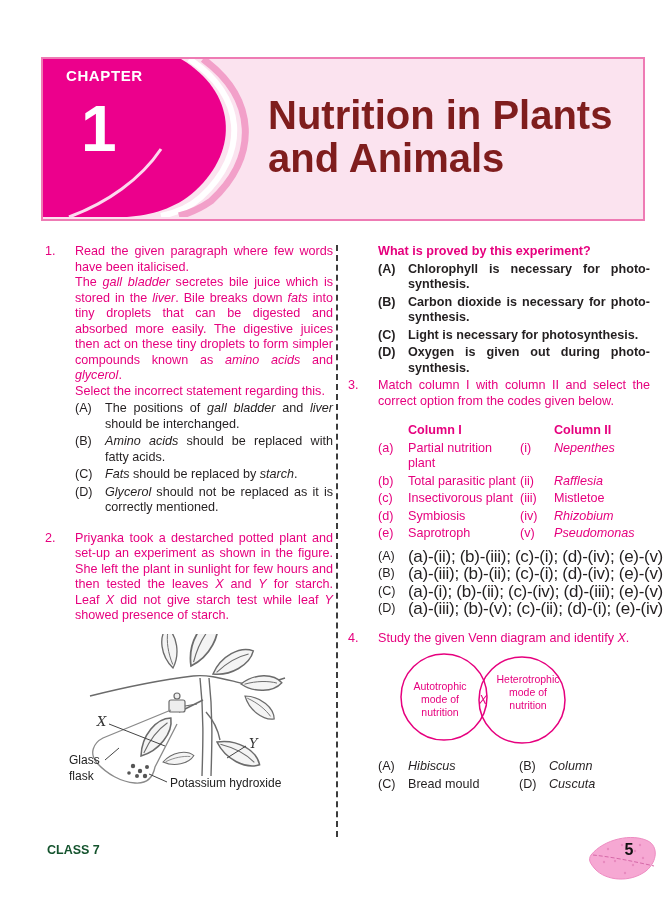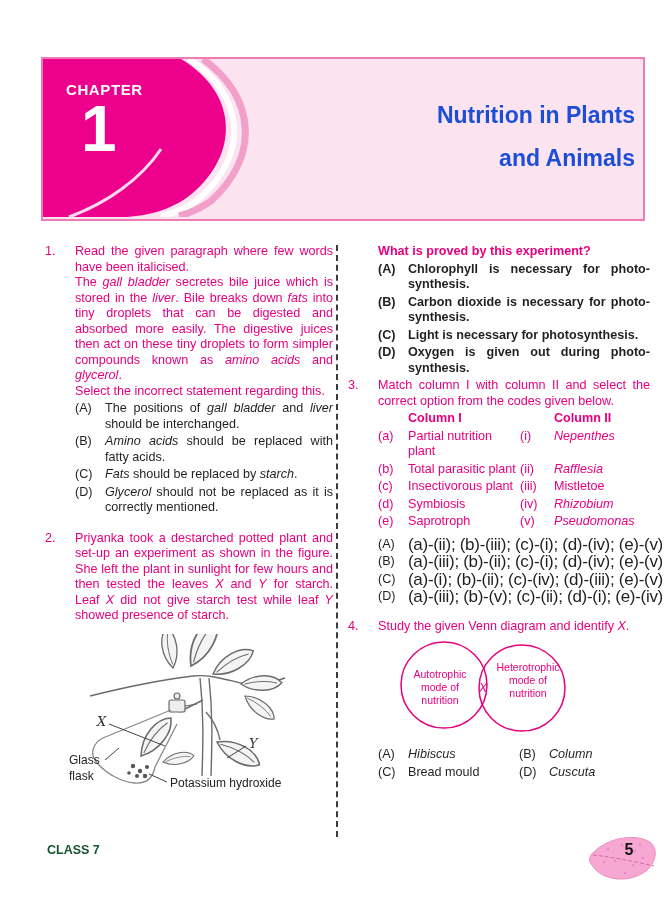--- a/index.html
+++ b/index.html
@@ -7,26 +7,26 @@
        font-family:"Liberation Sans", sans-serif;color:#231F20;}
   .it{font-style:italic;}
   .pink{color:#E6007E;}
   .b{font-weight:bold;}
   .j{text-align:justify;}
 
   
   .header-box{position:absolute;left:41px;top:57px;width:600px;height:160px;
               background:#FBE3EF;border:2px solid #EE7BB4;}
   .swoosh{position:absolute;left:0;top:0;}
-  .chapter-label{position:absolute;left:23px;top:22px;color:#fff;
+  .chapter-label{position:absolute;left:23px;top:8px;color:#fff;
                  font-weight:bold;font-size:15px;letter-spacing:.6px;text-align:center;}
   .chapter-number{position:absolute;left:38px;top:38px;color:#fff;
                   font-weight:bold;font-size:64px;line-height:64px;}
-  .chapter-title{position:absolute;left:225px;right:8px;top:35px;text-align:right;
-                 font-size:23px;line-height:43px;font-weight:bold;color:#1d4ed8;}
+  .chapter-title{position:absolute;left:225px;right:8px;top:35px;text-align:left;
+                 font-size:40px;line-height:43px;font-weight:bold;color:#7f1d1d;}
 
   
   .col{position:absolute;top:244px;font-size:12.6px;line-height:15.5px;}
   .col-left{left:45px;width:288px;}
   .col-right{left:348px;width:302px;}
   .divider{position:absolute;left:336px;top:245px;height:592px;width:0;
            border-left:2px dashed #3c3c3c;}
 
   .q{display:flex;margin-bottom:13px;}
   .qnum{width:30px;flex:none;}
@@ -35,21 +35,21 @@
   .opts{margin-top:2px;}
   .opt{display:flex;margin-bottom:2px;}
   .optlab{width:30px;flex:none;}
   .opttext{flex:1;min-width:0;}
   .codes{white-space:nowrap;font-size:17px;letter-spacing:-0.3px;}
 
   .indent-block{margin-left:30px;font-weight:bold;}
 
   
   .mrow{display:grid;grid-template-columns:30px 112px 34px auto;margin-bottom:2px;}
-  .mhead{margin-top:2px;margin-bottom:2px;}
+  .mhead{margin-top:14px;margin-bottom:2px;}
 
   
   .grid2{display:grid;grid-template-columns:30px 111px 30px auto;row-gap:3px;margin-top:6px;}
 
   .fig-wrap{margin:10px 0 0 0;}
   .venn-wrap{margin:4px 0 0 14px;}
 
   
   .footer-class{position:absolute;left:47px;top:843px;font-size:12.5px;font-weight:bold;color:#14532d;}
   .page-badge{position:absolute;left:588px;top:831px;}

